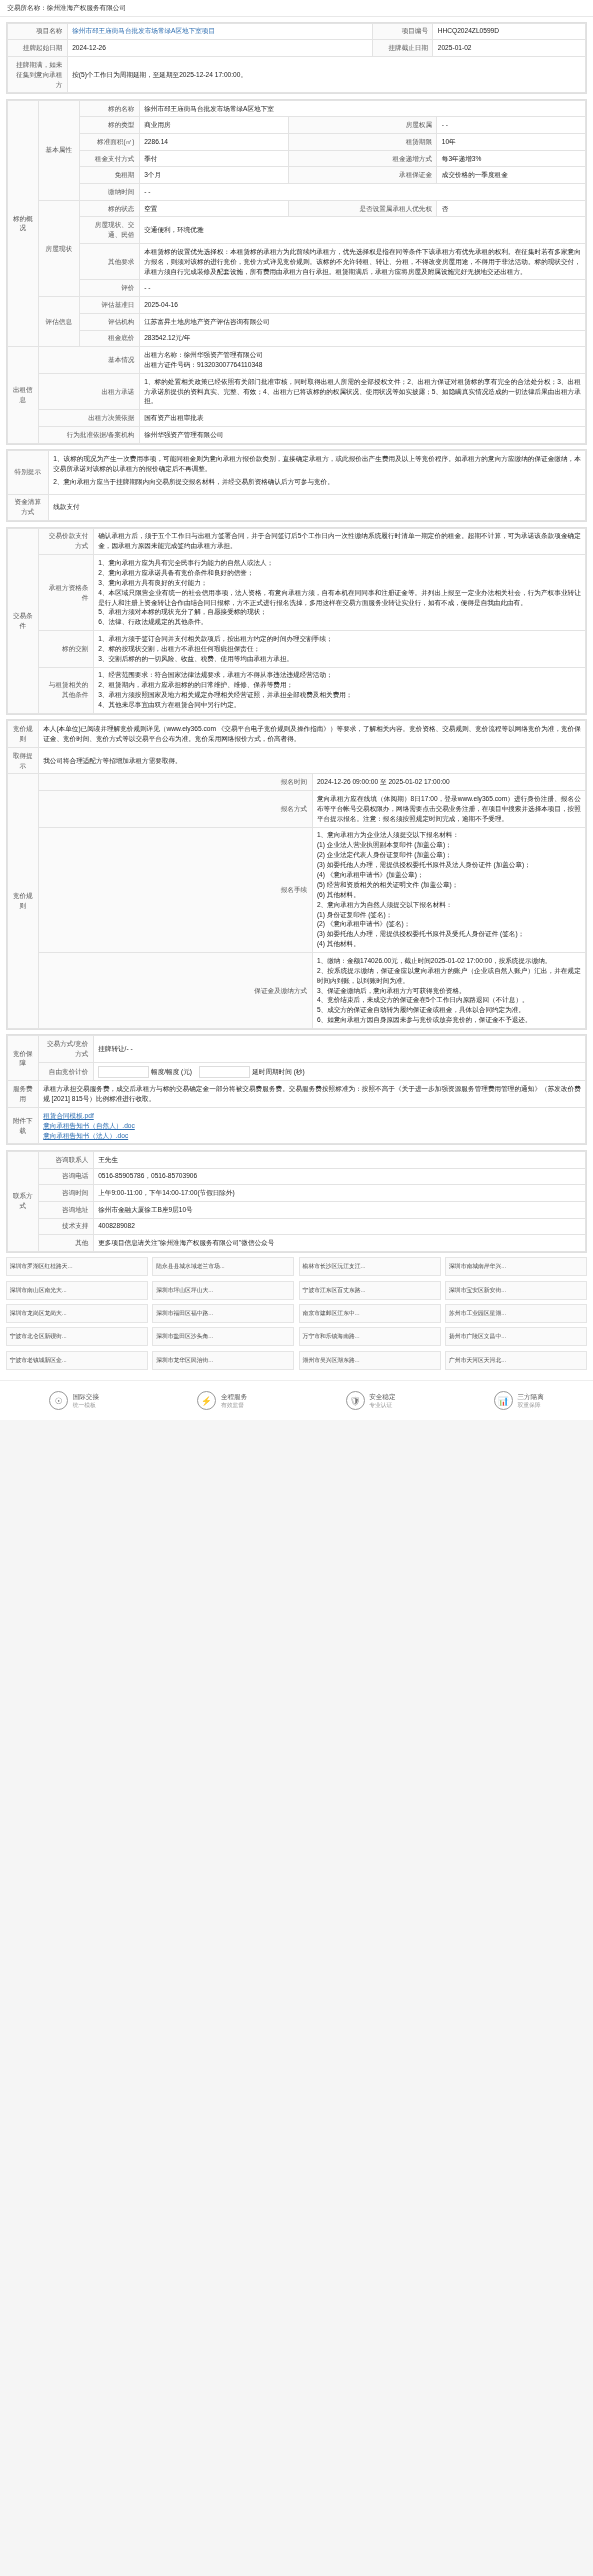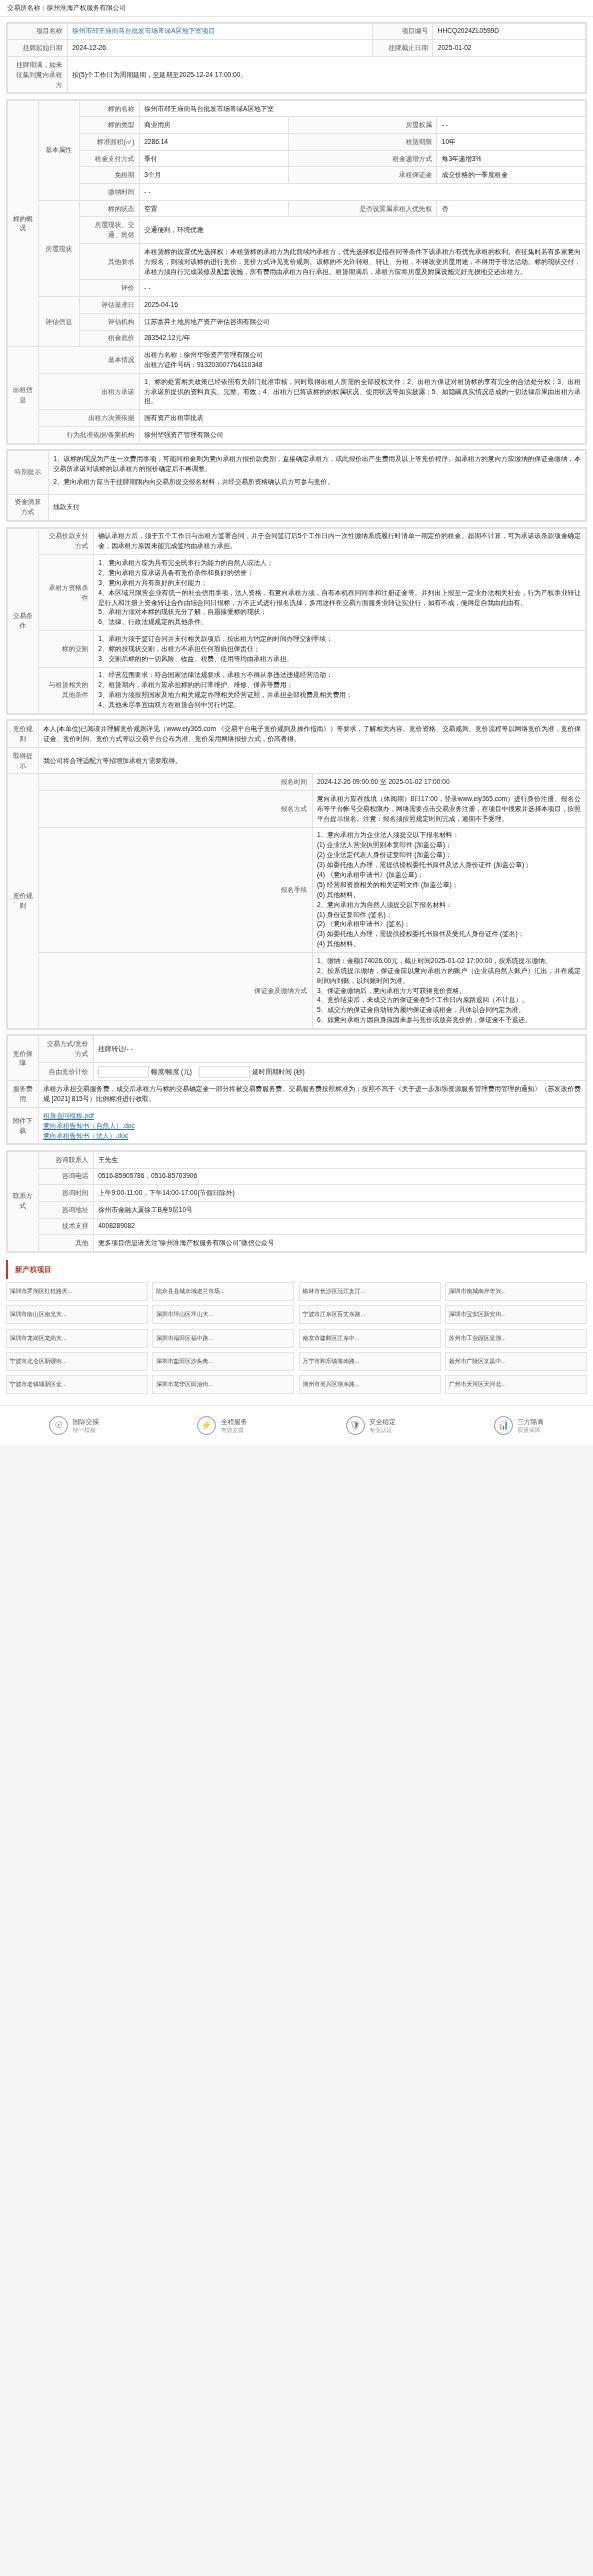--- a/index.html
+++ b/index.html
@@ -413,21 +413,20 @@
         <td class="val">4008289082</td>
       </tr>
       <tr>
         <td class="lbl">其他</td>
         <td class="val">更多项目信息请关注"徐州淮海产权服务有限公司"微信公众号</td>
       </tr>
     </tbody>
       </table>
   </div>
 
-  <div class="rec-title">新产权项目</div>
   <div class="rec-grid">
     <div class="rec-item">深圳市罗湖区红桂路天...</div>
     <div class="rec-item">陆永县县城水域老兰市场...</div>
     <div class="rec-item">榆林市长沙区沅江支江...</div>
     <div class="rec-item">深圳市南城南岸华兴...</div>
     <div class="rec-item">深圳市南山区南光大...</div>
     <div class="rec-item">深圳市坪山区坪山大...</div>
     <div class="rec-item">宁波市江东区百丈东路...</div>
     <div class="rec-item">深圳市宝安区新安街...</div>
     <div class="rec-item">深圳市龙岗区龙岗大...</div>

